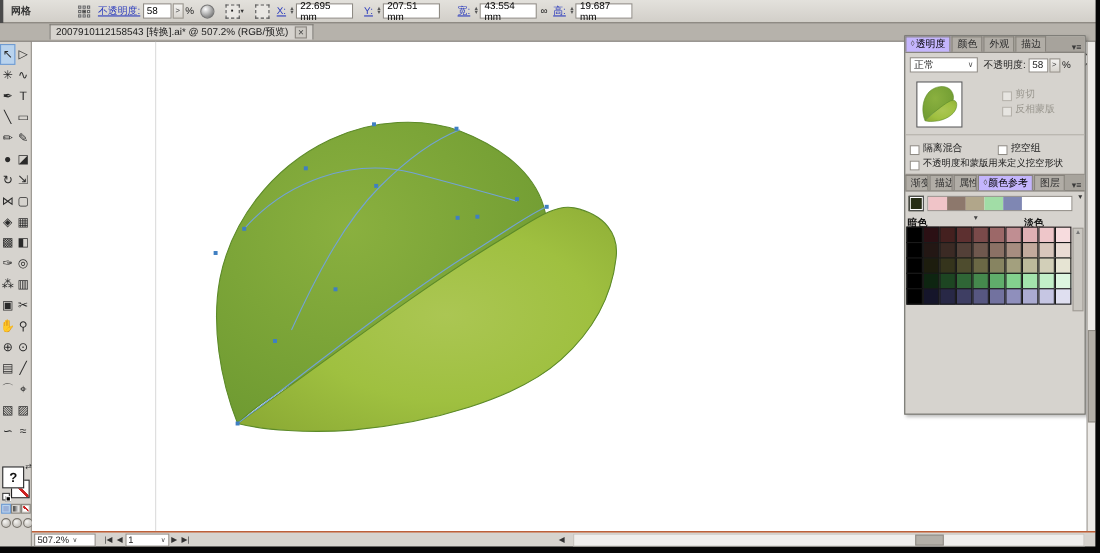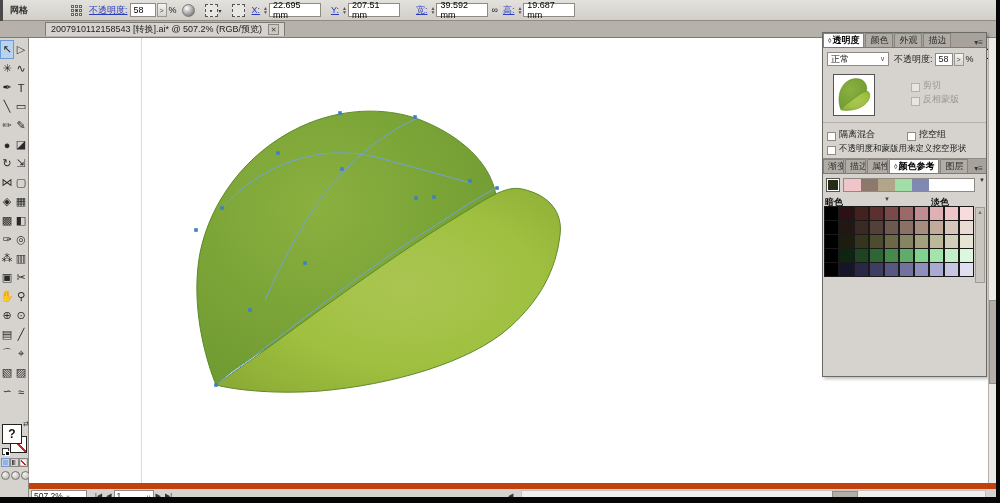--- a/index.html
+++ b/index.html
@@ -67,21 +67,21 @@
   .artboard-line { position:absolute; left:112px; top:0; width:1px; height:445px; background:#dcdcdc; }
   #leafsvg { position:absolute; left:121px; top:57px; }
   .cursor { position:absolute; left:956px; top:10px; }
 
   
   .dock { position:absolute; left:822px; top:32px; width:165px; height:345px; background:#d6d3ce;
     border:1px solid #6b6b66; box-shadow:2px 2px 3px rgba(0,0,0,0.25); font-size:9px; }
   .ptabs { display:flex; height:15px; background:#a7a39c; border-bottom:1px solid #7d7a74; align-items:flex-end; }
   .ptab { padding:1px 4px 1px; height:14px; background:#b1ada6; border:1px solid #87837c; border-bottom:none;
     margin-right:1px; white-space:nowrap; overflow:hidden; color:#2e2e2e; display:flex; align-items:center; }
-  .ptab.active { background:#ffffff; color:#000;font-weight:bold; }
+  .ptab.active { background:#c4b5fd; color:#000; }
   .ptab.trunc { max-width:21px; }
   .ptab .dia { font-size:7px; margin-right:1px; color:#555; }
   .pmenu { margin-left:auto; padding:0 3px; color:#3a3a3a; font-size:8px; display:flex; align-items:center; }
 
   .tp-content { position:relative; height:111px; border-bottom:1px solid #8f8b84; }
   .blend-row { position:absolute; left:4px; top:4px; display:flex; align-items:center; }
   .blend-box { width:62px; height:14px; background:#fff; border:1px solid #8f8b84; display:flex; align-items:center; padding:0 3px; }
   .blend-dd { margin-left:auto; color:#555; font-size:7px; }
   .opa-box { width:18px; height:13px; background:#fff; border:1px solid #8f8b84; display:flex; align-items:center; justify-content:center; }
   .thumb-row { position:absolute; left:10px; top:26px; display:flex; }
@@ -105,21 +105,21 @@
   .sw { width:15px; height:15px; border:1px solid #1a1a1a; margin:-1px 0 0 -1px; }
   .cg-scroll { position:absolute; right:1px; top:33px; width:10px; height:76px; background:#c9c6c0; border:1px solid #a09c95;
     display:flex; justify-content:center; }
   .cg-scroll span { font-size:6px; color:#777; margin-top:1px; }
 
   
   .vscroll { position:absolute; left:988px; top:38px; width:8px; height:445px; background:#eceae7; border-left:1px solid #b5b1aa; }
   .vthumb { position:absolute; left:0; top:262px; width:8px; height:84px; background:#b3afa8; border:1px solid #918d86; }
 
   
-  .statusbar { position:absolute; left:29px; top:483px; width:967px; height:14px; background:#d6d3ce; border-top:6px solid #c2410c; }
+  .statusbar { position:absolute; left:29px; top:483px; width:967px; height:14px; background:#d6d3ce; border-top:1px solid #c2410c; }
   .sb-item { position:absolute; top:1px; height:12px; display:flex; align-items:center; font-size:8.5px; }
   .sb-box { background:#fff; border:1px solid #8f8b84; padding:0 2px; height:12px; display:flex; align-items:center; }
   .sb-dd { font-size:6px; color:#444; margin-left:3px; }
   .sb-btn { color:#333; font-size:7px; padding:0 2px; }
   .undo-inset { background:#cdcac4; border:1px solid #9b978f; border-right-color:#fff; border-bottom-color:#fff;
     padding:0 4px; height:12px; display:flex; align-items:center; width:322px; }
   .undo-inset .txt { margin-left:76px; color:#111; }
   .undo-inset .arr { margin-left:auto; font-size:7px; color:#333; }
   .htrack { position:absolute; left:492px; top:1px; width:465px; height:12px; background:#efeeec; border:1px solid #c5c2bc; }
   .hthumb { position:absolute; left:310px; top:0; width:26px; height:10px; background:#b3afa8; border:1px solid #918d86; }
@@ -174,21 +174,21 @@
         <span>▲</span>
         <span>▼</span>
       </span>
     <span class="cb-input" style="width:52px">207.51 mm</span>
     <span class="gap14"></span>
     <span class="blue-label">宽:</span>
     <span class="stepper">
         <span>▲</span>
         <span>▼</span>
       </span>
-    <span class="cb-input" style="width:52px">39.592 mm</span>
+    <span class="cb-input" style="width:52px">43.554 mm</span>
     <span class="cb-icon" style="margin:0 3px">∞</span>
     <span class="blue-label">高:</span>
     <span class="stepper">
         <span>▲</span>
         <span>▼</span>
       </span>
     <span class="cb-input" style="width:52px">19.687 mm</span>
   </div>
 
   <div class="tabbar">

